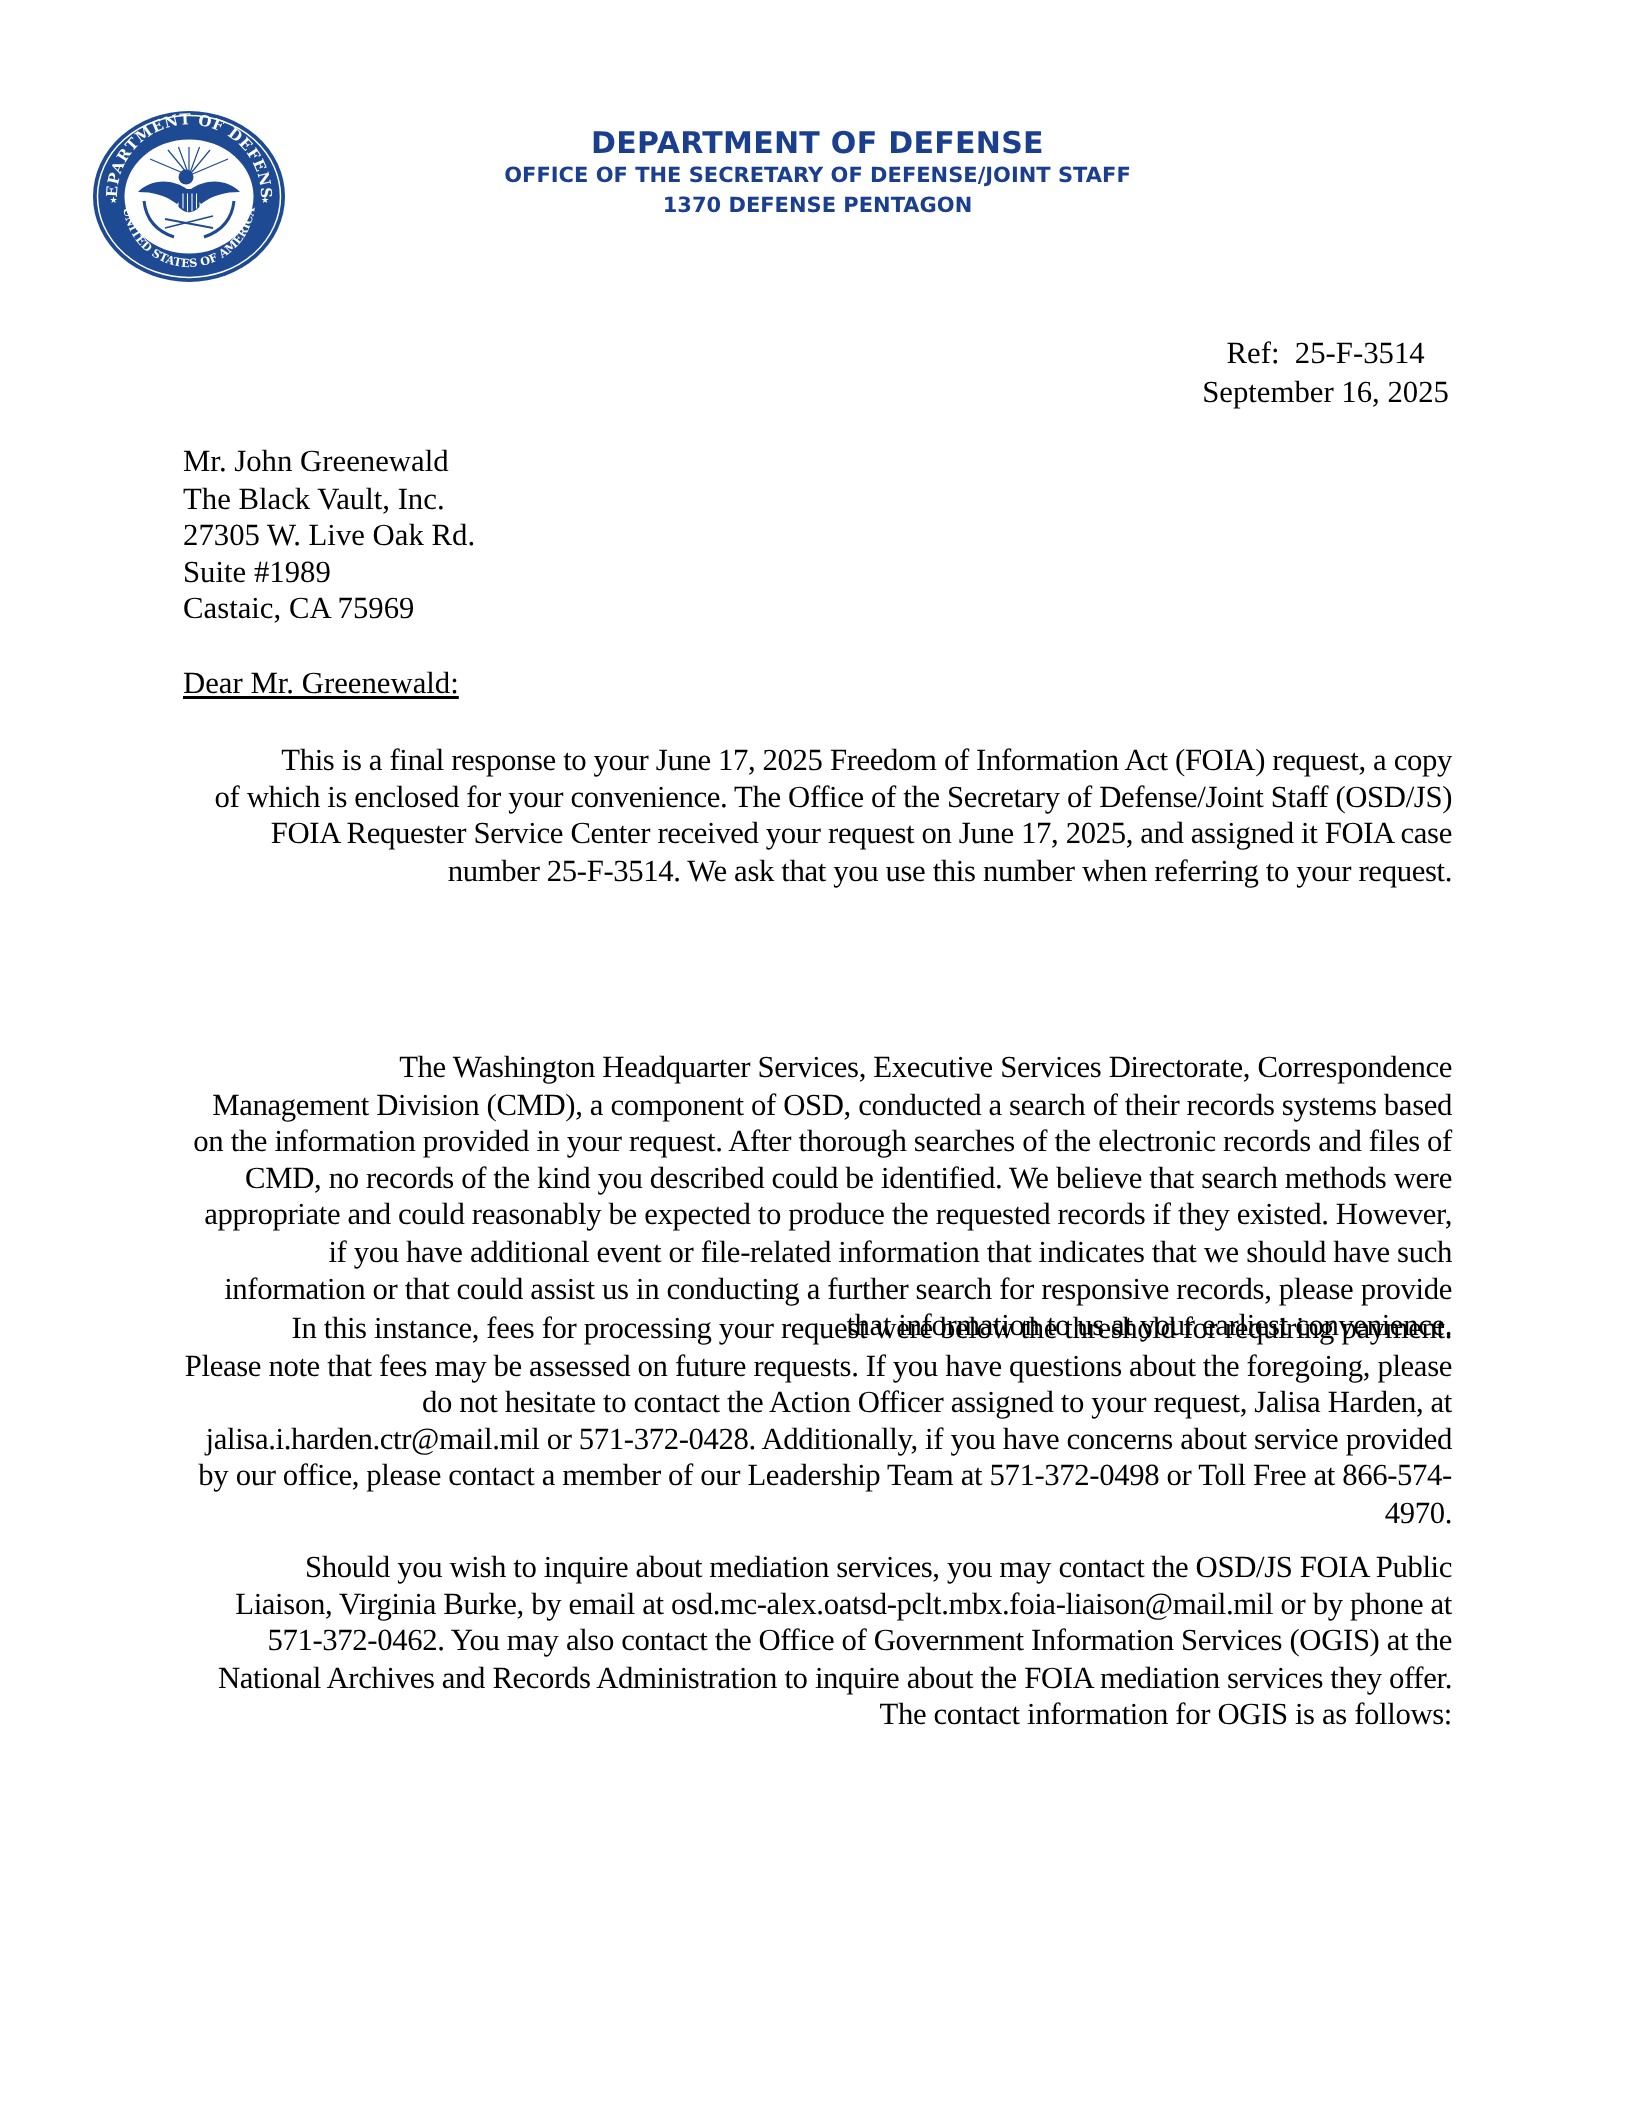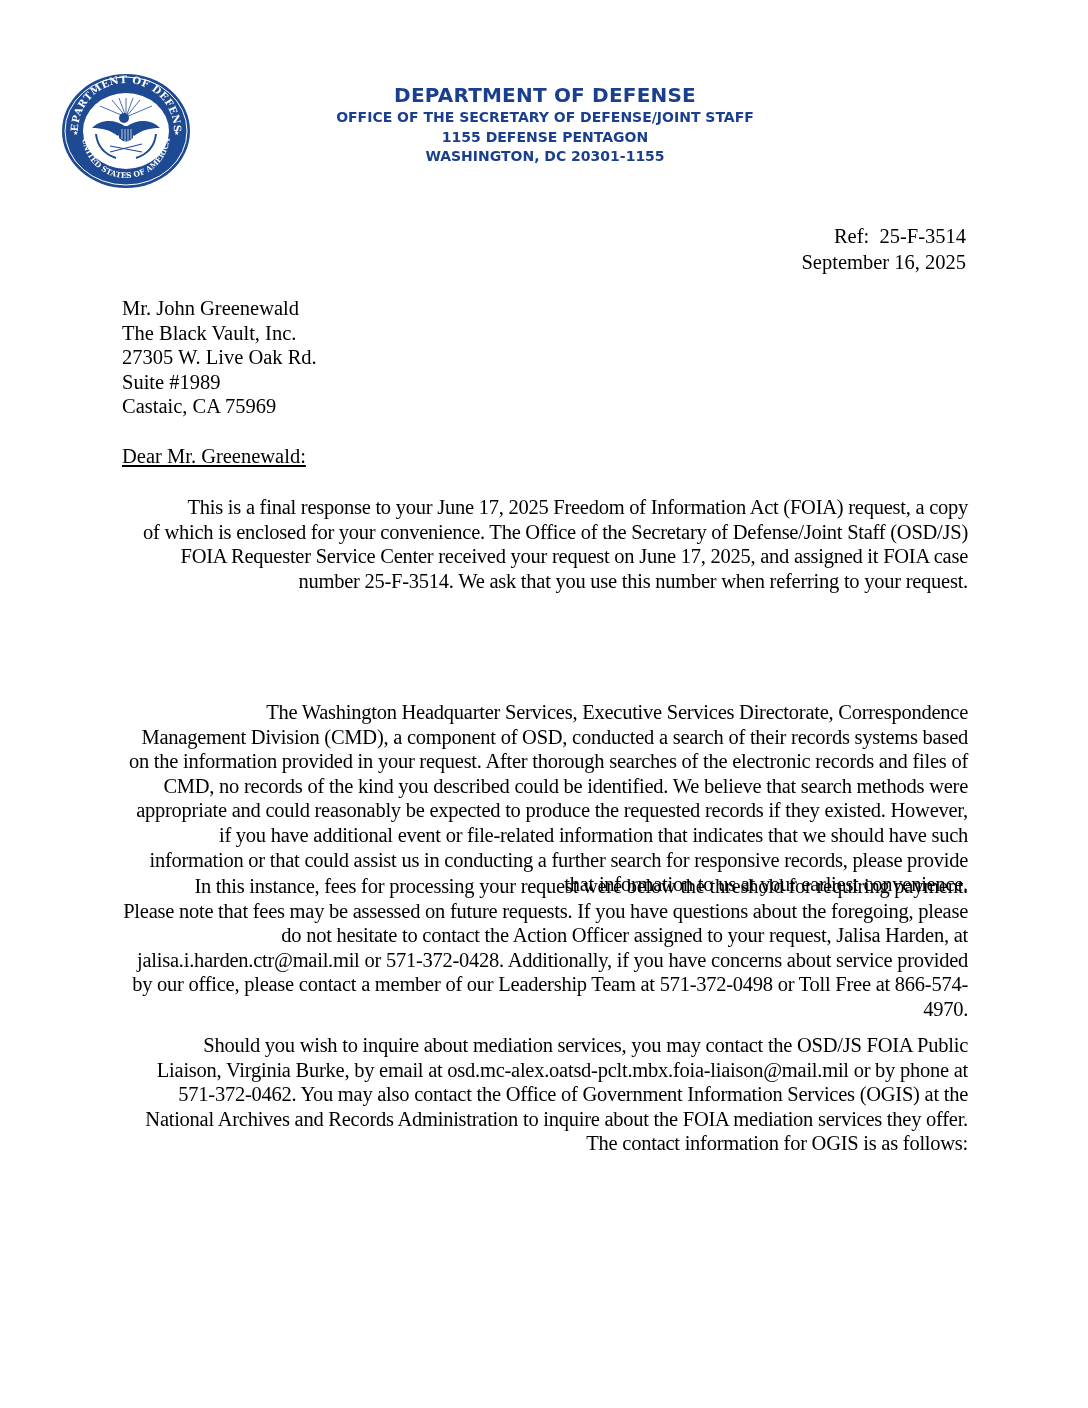--- a/index.html
+++ b/index.html
@@ -38,21 +38,21 @@
       letter-spacing: 0.2px;
     }
     .letterhead .lh-line {
       font-size: 14px;
       line-height: 19.5px;
     }
     .refblock {
       position: absolute;
       right: 122px;
       top: 223px;
-      text-align: right;
+      text-align: center;
       font-size: 20.5px;
       line-height: 26px;
     }
     .address {
       position: absolute;
       left: 122px;
       top: 296px;
       font-size: 20.5px;
       line-height: 24.6px;
     }
@@ -133,22 +133,21 @@
     <path d="M 96 62 Q 94 80 76 86" fill="none" stroke="#1e4a93" stroke-width="2"></path>
 
     <text x="13" y="63" font-size="6" fill="#ffffff" font-family="DejaVu Sans, sans-serif">★</text>
     <text x="114" y="63" font-size="6" fill="#ffffff" font-family="DejaVu Sans, sans-serif">★</text>
   </svg>
 </div>
 
 <div class="letterhead">
   <div class="lh-title">DEPARTMENT OF DEFENSE</div>
   <div class="lh-line">OFFICE OF THE SECRETARY OF DEFENSE/JOINT STAFF</div>
-  <div class="lh-line">1155 DEFENSE PENTAGON</div>
-  <div class="lh-line">WASHINGTON, DC 20301-1155</div>
+  <div class="lh-line">1370 DEFENSE PENTAGON</div>
 </div>
 
 <div class="refblock">
   <div style="white-space:pre;">Ref:  25-F-3514</div>
   <div>September 16, 2025</div>
 </div>
 
 <div class="address">
   <div>Mr. John Greenewald</div>
   <div>The Black Vault, Inc.</div>

